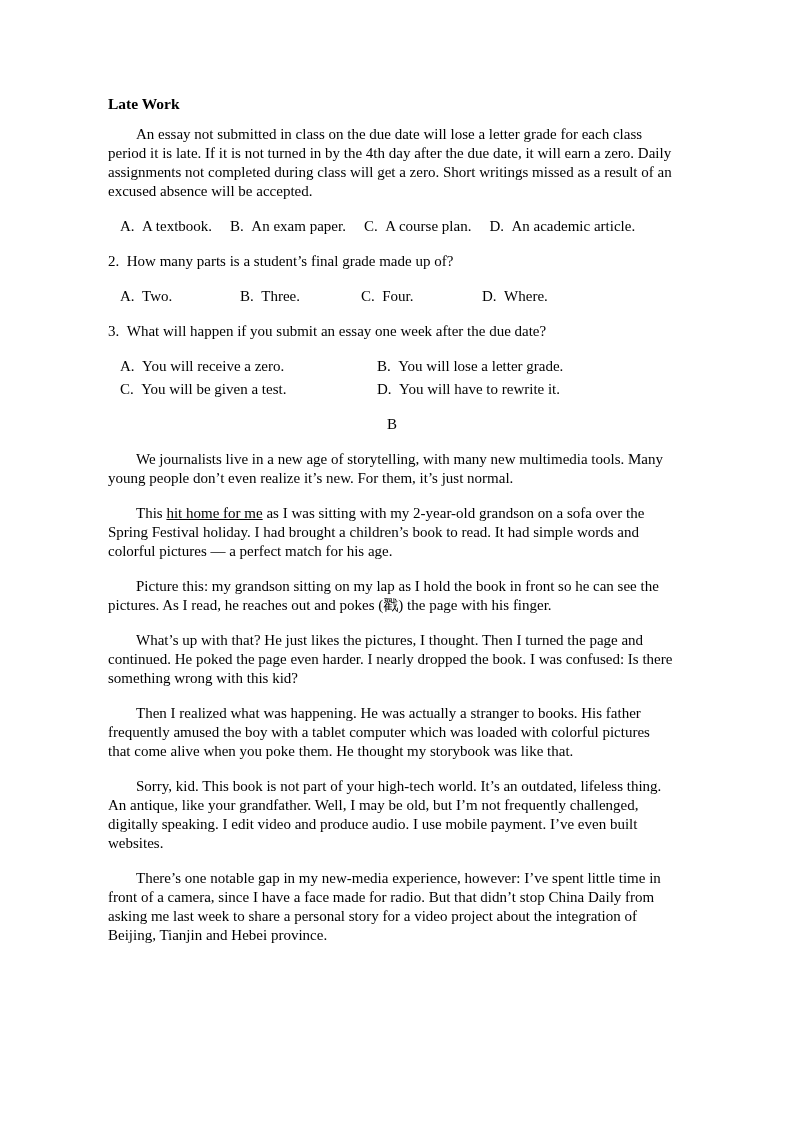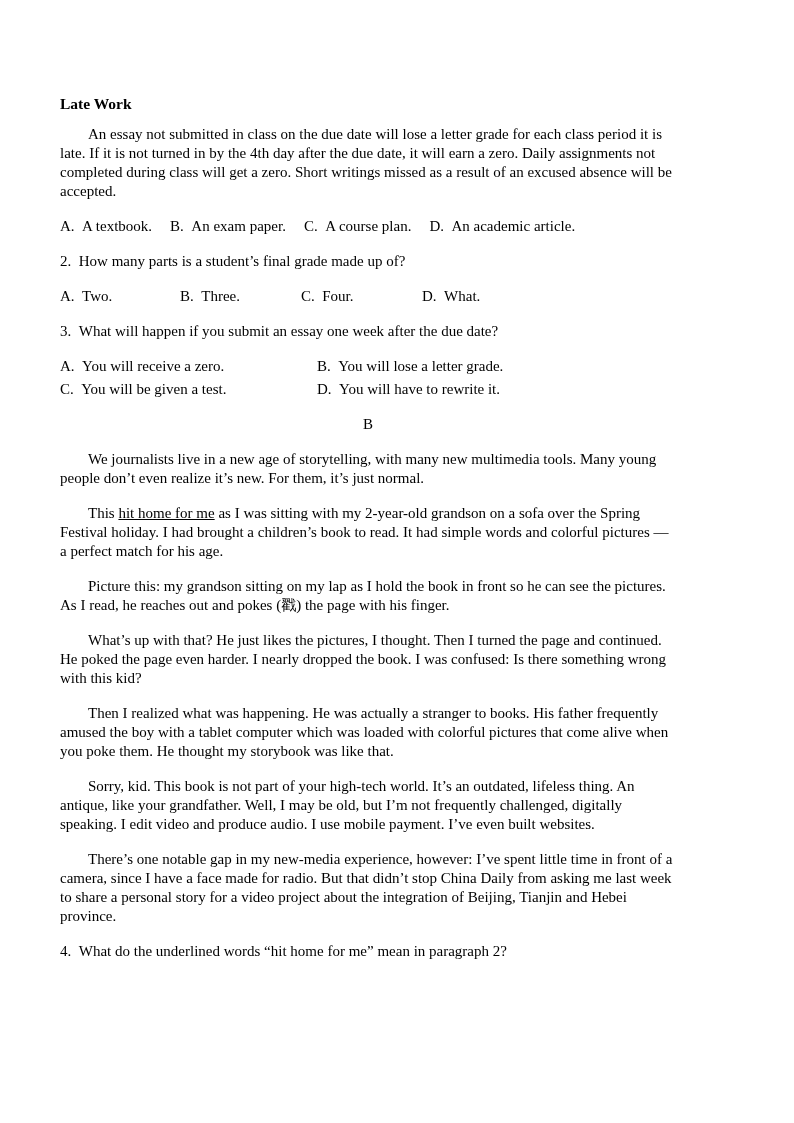--- a/index.html
+++ b/index.html
@@ -1,34 +1,34 @@
 <!DOCTYPE html>
 <html><head>
 <meta charset="utf-8">
 <style>
   html, body { margin: 0; padding: 0; background: #ffffff; }
   .page {
     position: relative;
     width: 794px;
     height: 1123px;
     box-sizing: border-box;
-    padding: 94px 118px 0 60px;
+    padding: 94px 118px 0 108px;
     background: #ffffff;
     color: #000000;
     font-family: "Liberation Serif", "DejaVu Serif", serif;
     font-size: 15px;
     line-height: 19px;
     overflow: hidden;
   }
   .title { font-size: 15.5px; font-weight: bold; margin: 0 0 10px 0; }
   p { margin: 12px 0 16px 0; }
   .body-para { text-indent: 28px; text-align: left; }
   .question { text-indent: 0; }
   .qnum { white-space: pre; }
-  .options { margin: 0 0 16px 0; }
+  .options { margin: 0 0 16px 12px; }
   .options.inline .option { display: inline-block; margin-right: 18px; }
   .options.inline .option:last-child { margin-right: 0; }
   .options.columns-4 { display: grid; grid-template-columns: 120px 121px 121px 1fr; }
   .options.columns-2 { display: grid; grid-template-columns: 257px 1fr; row-gap: 4px; }
   .section-header { text-align: center; margin: 0 0 16px 0; }
   .u { text-decoration: underline; }
   .i { }
 </style>
 </head>
 <body>
@@ -38,36 +38,33 @@
   <div id="a-paragraphs">
       <p class="body-para"><span>An essay not submitted in class on the due date will lose a letter grade for each class period it is late. If it is not turned in by the 4th day after the due date, it will earn a zero. Daily assignments not completed during class will get a zero. Short writings missed as a result of an excused absence will be accepted.</span></p>
     </div>
   <div id="a-questions">
       <div class="options inline"><span class="option">A. A textbook.</span><span class="option">B. An exam paper.</span><span class="option">C. A course plan.</span><span class="option">D. An academic article.</span></div>
       <p class="question"><span class="qnum">2. </span><span>How many parts is a student’s final grade made up of?</span></p>
       <div class="options columns-4">
         <span class="option">A. Two.</span>
         <span class="option">B. Three.</span>
         <span class="option">C. Four.</span>
-        <span class="option">D. What.</span>
+        <span class="option">D. Where.</span>
       </div>
       <p class="question"><span class="qnum">3. </span><span>What will happen if you submit an essay one week after the due date?</span></p>
       <div class="options columns-2">
         <span class="option">A. You will receive a zero.</span>
         <span class="option">B. You will lose a letter grade.</span>
         <span class="option">C. You will be given a test.</span>
         <span class="option">D. You will have to rewrite it.</span>
       </div>
     </div>
   <p class="section-header">B</p>
   <div id="b-paragraphs">
       <p class="body-para"><span>We journalists live in a new age of storytelling, with many new multimedia tools. Many young people don’t even realize it’s new. For them, it’s just normal.</span></p>
       <p class="body-para"><span>This </span><span class="u">hit home for me</span><span> as I was sitting with my 2-year-old grandson on a sofa over the Spring Festival holiday. I had brought a children’s book to read. It had simple words and colorful pictures — a perfect match for his age.</span></p>
       <p class="body-para"><span>Picture this: my grandson sitting on my lap as I hold the book in front so he can see the pictures. As I read, he reaches out and pokes (戳) the page with his finger.</span></p>
       <p class="body-para"><span>What’s up with that? He just likes the pictures, I thought. Then I turned the page and continued. He poked the page even harder. I nearly dropped the book. I was confused: Is there something wrong with this kid?</span></p>
       <p class="body-para"><span>Then I realized what was happening. He was actually a stranger to books. His father frequently amused the boy with a tablet computer which was loaded with colorful pictures that come alive when you poke them. He thought my storybook was like that.</span></p>
       <p class="body-para"><span>Sorry, kid. This book is not part of your high-tech world. It’s an outdated, lifeless thing. An antique, like your grandfather. Well, I may be old, but I’m not frequently challenged, digitally speaking. I edit video and produce audio. I use mobile payment. I’ve even built websites.</span></p>
       <p class="body-para"><span>There’s one notable gap in my new-media experience, however: I’ve spent little time in front of a camera, since I have a face made for radio. But that didn’t stop </span><span class="i">China Daily</span><span> from asking me last week to share a personal story for a video project about the integration of Beijing, Tianjin and Hebei province.</span></p>
     </div>
-  <div id="b-questions">
-      <p class="question"><span class="qnum">4. </span><span>What do the underlined words “hit home for me” mean in paragraph 2?</span></p>
-    </div>
 </div>
 
 </body></html>

